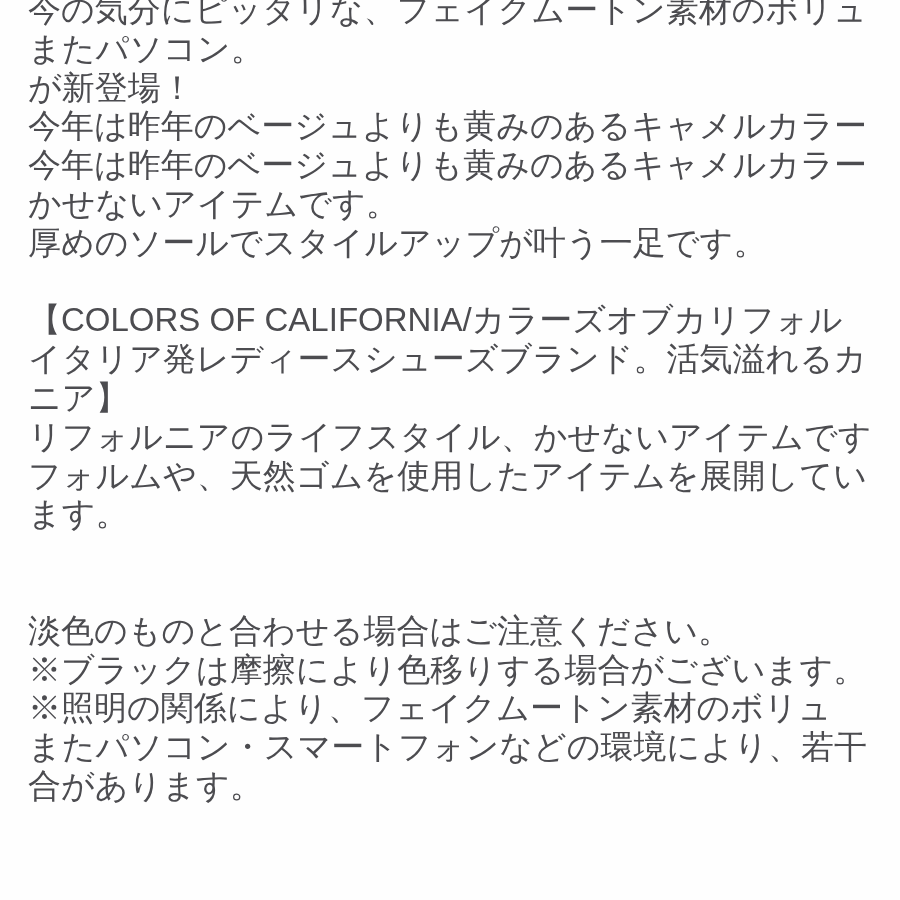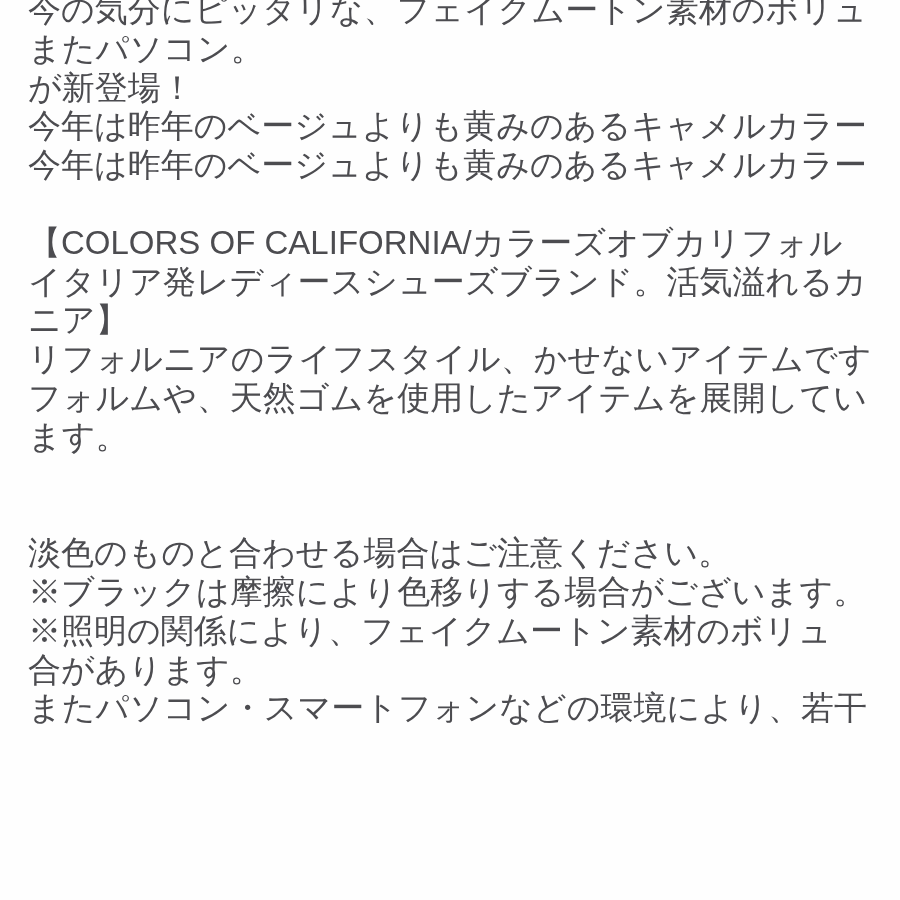--- a/index.html
+++ b/index.html
@@ -39,36 +39,38 @@
 <body style="background: rgb(254, 254, 254);">
 
 <div class="content" style="color: rgb(76, 76, 80);">
 
   <div>
     <div class="text-line">今の気分にピッタリな、フェイクムートン素材のボリュ</div>
     <div class="text-line">またパソコン。</div>
     <div class="text-line">が新登場！</div>
     <div class="text-line">今年は昨年のベージュよりも黄みのあるキャメルカラー</div>
     <div class="text-line">今年は昨年のベージュよりも黄みのあるキャメルカラー</div>
+    <div class="text-line">かせないアイテムです。</div>
+    <div class="text-line">厚めのソールでスタイルアップが叶う一足です。</div>
   </div>
 
   <div class="gap-one"></div>
 
   <div>
     <div class="text-line">【COLORS OF CALIFORNIA/カラーズオブカリフォル</div>
     <div class="text-line">イタリア発レディースシューズブランド。活気溢れるカ</div>
     <div class="text-line">ニア】</div>
     <div class="text-line">リフォルニアのライフスタイル、かせないアイテムです</div>
     <div class="text-line">フォルムや、天然ゴムを使用したアイテムを展開してい</div>
     <div class="text-line">ます。</div>
   </div>
 
   <div class="gap-two"></div>
 
   <div>
     <div class="text-line">淡色のものと合わせる場合はご注意ください。</div>
     <div class="text-line">※ブラックは摩擦により色移りする場合がございます。</div>
     <div class="text-line">※照明の関係により、フェイクムートン素材のボリュ</div>
+    <div class="text-line">またパソコン・スマートフォンなどの環境により、若干</div>
     <div class="text-line">合があります。</div>
-    <div class="text-line">またパソコン・スマートフォンなどの環境により、若干</div>
   </div>
 
 </div>
 
 </body></html>

